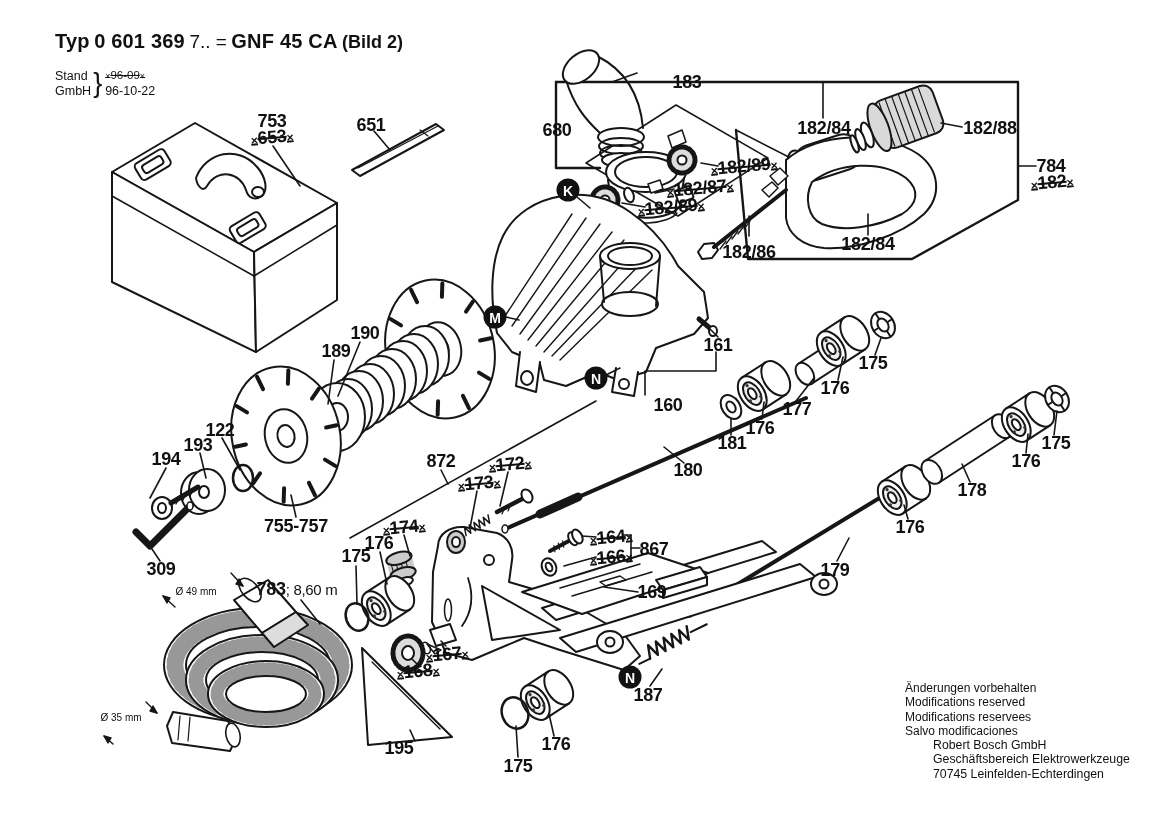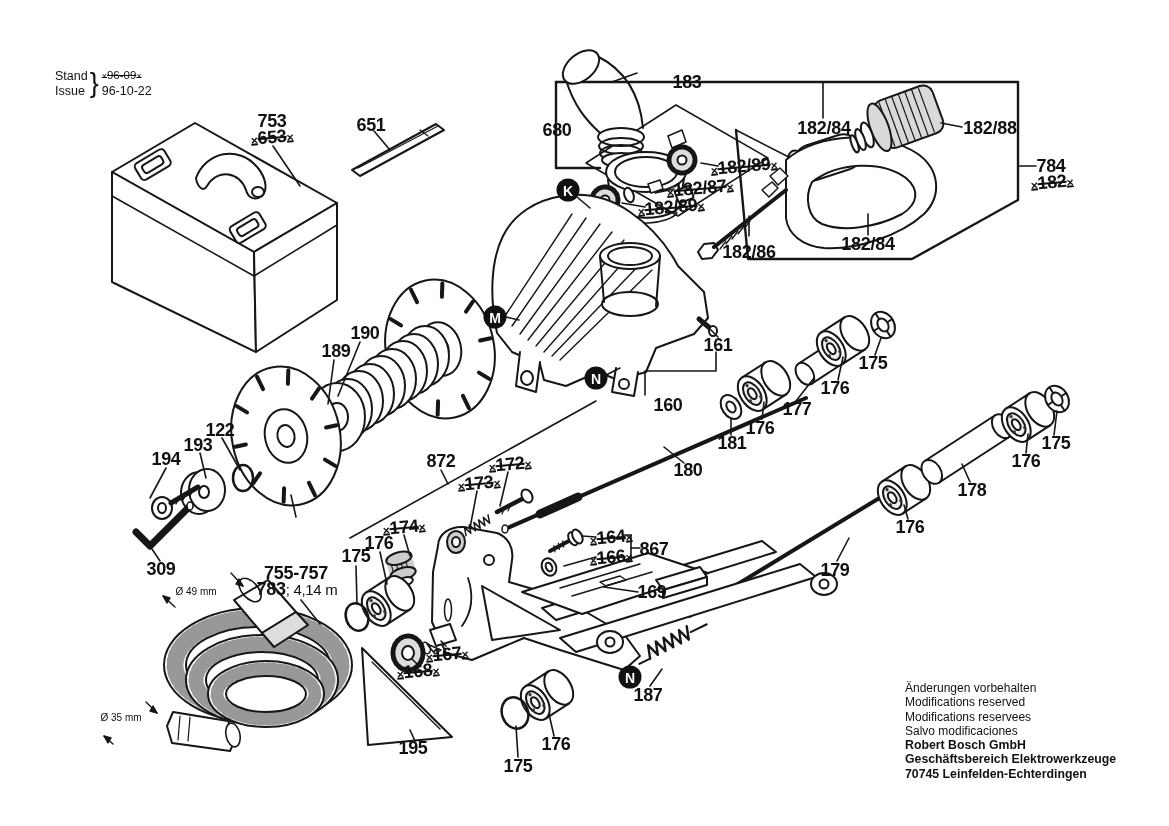--- a/index.html
+++ b/index.html
@@ -25,21 +25,21 @@
   .lbl.small{font-weight:normal;font-size:10px;letter-spacing:0;}
   .lbl.struck .t{text-decoration:line-through;text-decoration-thickness:2px;
                  display:inline-block;transform:rotate(-5deg);}
   .lbl.struck .t::before,.lbl.struck .t::after{content:"\00d7";font-size:12px;}
   .lbl.circle{width:23px;height:23px;background:#111;color:#fff;border-radius:50%;
               display:flex;align-items:center;justify-content:center;
               font-size:14px;letter-spacing:0;}
 
   
   .footer{position:absolute;left:905px;top:681px;font-size:12px;line-height:14.3px;}
-  .footer .bold{font-weight:bold;font-size:12.3px;}
+  .footer .bold{font-weight:normal;font-size:12.3px;margin-left:28px;}
 </style>
 </head>
 <body>
 
 <div class="stage">
 
   <svg width="1169" height="826" viewBox="0 0 1169 826">
     <defs>
       <g id="roller">
         <path d="M-14,-19 L14,-19 A12,19 0 0 1 14,19 L-14,19 Z" fill="#fff" stroke="none"></path>
@@ -431,24 +431,31 @@
         <line x1="356" y1="566" x2="357" y2="604"></line>
         <line x1="380" y1="552" x2="387" y2="584"></line>
         <line x1="301" y1="600" x2="320" y2="624"></line>
         <line x1="577" y1="197" x2="590" y2="208"></line>
         <line x1="506" y1="317" x2="519" y2="320"></line>
         <line x1="606" y1="375" x2="620" y2="368"></line>
       </g>
     </g>
   </svg>
 
+  <div class="hdr">
+    <span class="b">Typ</span>
+    <span class="b">0 601 369</span>
+    <span class="n">7.. =</span>
+    <span class="b">GNF 45 CA</span>
+    <span class="fig">(Bild 2)</span>
+  </div>
   <div class="issue">
     <div class="col">
       <span>Stand</span>
-      <span>Issue</span>
+      <span>GmbH</span>
     </div>
     <div class="brace">}</div>
     <div class="col">
       <span class="old">96-09</span>
       <span>96-10-22</span>
     </div>
   </div>
 
   <div id="labels-layer">
       <div class="lbl" style="left: 651px; top: 82px; margin-left: 36px;"><span class="t">183</span></div>
@@ -463,21 +470,21 @@
       <div class="lbl" style="left: 749px; top: 252px;"><span class="t">182/86</span></div>
       <div class="lbl" style="left: 868px; top: 244px;"><span class="t">182/84</span></div>
       <div class="lbl" style="left: 272px; top: 121px;"><span class="t">753</span></div>
       <div class="lbl struck" style="left: 272px; top: 137px;"><span class="t">653</span></div>
       <div class="lbl" style="left: 371px; top: 125px;"><span class="t">651</span></div>
       <div class="lbl" style="left: 365px; top: 333px;"><span class="t">190</span></div>
       <div class="lbl" style="left: 336px; top: 351px;"><span class="t">189</span></div>
       <div class="lbl" style="left: 220px; top: 430px;"><span class="t">122</span></div>
       <div class="lbl" style="left: 198px; top: 445px;"><span class="t">193</span></div>
       <div class="lbl" style="left: 166px; top: 459px;"><span class="t">194</span></div>
-      <div class="lbl" style="left: 296px; top: 526px; margin-top: 47px;"><span class="t">755-757</span></div>
+      <div class="lbl" style="left: 296px; top: 526px;"><span class="t">755-757</span></div>
       <div class="lbl" style="left: 161px; top: 569px;"><span class="t">309</span></div>
       <div class="lbl circle" style="left: 495px; top: 317px;">
         <span class="t">M</span>
       </div>
       <div class="lbl circle" style="left: 568px; top: 190px;">
         <span class="t">K</span>
       </div>
       <div class="lbl circle" style="left: 596px; top: 378px;">
         <span class="t">N</span>
       </div>
@@ -499,28 +506,28 @@
       <div class="lbl struck" style="left: 479px; top: 483px;"><span class="t">173</span></div>
       <div class="lbl struck" style="left: 404px; top: 527px;"><span class="t">174</span></div>
       <div class="lbl struck" style="left: 611px; top: 537px;"><span class="t">164</span></div>
       <div class="lbl struck" style="left: 611px; top: 557px;"><span class="t">166</span></div>
       <div class="lbl" style="left: 654px; top: 549px;"><span class="t">867</span></div>
       <div class="lbl" style="left: 652px; top: 592px;"><span class="t">169</span></div>
       <div class="lbl" style="left: 379px; top: 543px;"><span class="t">176</span></div>
       <div class="lbl" style="left: 356px; top: 556px;"><span class="t">175</span></div>
       <div class="lbl struck" style="left: 447px; top: 654px;"><span class="t">167</span></div>
       <div class="lbl struck" style="left: 418px; top: 671px;"><span class="t">168</span></div>
-      <div class="lbl" style="left: 413px; top: 748px;"><span class="t">195</span></div>
+      <div class="lbl" style="left: 399px; top: 748px;"><span class="t">195</span></div>
       <div class="lbl circle" style="left: 630px; top: 677px;">
         <span class="t">N</span>
       </div>
       <div class="lbl" style="left: 648px; top: 695px;"><span class="t">187</span></div>
       <div class="lbl" style="left: 518px; top: 766px;"><span class="t">175</span></div>
       <div class="lbl" style="left: 556px; top: 744px;"><span class="t">176</span></div>
-      <div class="lbl" style="left: 297px; top: 589px;"><span class="t">783</span><span class="suffix">; 4,14 m</span></div>
+      <div class="lbl" style="left: 297px; top: 589px;"><span class="t">783</span><span class="suffix">; 8,60 m</span></div>
       <div class="lbl small" style="left: 196px; top: 592px;"><span class="t">Ø 49 mm</span></div>
       <div class="lbl small" style="left: 121px; top: 718px;"><span class="t">Ø 35 mm</span></div>
     </div>
 
   <div class="footer">
     <div>Änderungen vorbehalten</div>
     <div>Modifications reserved</div>
     <div>Modifications reservees</div>
     <div>Salvo modificaciones</div>
     <div class="bold">Robert Bosch GmbH</div>

